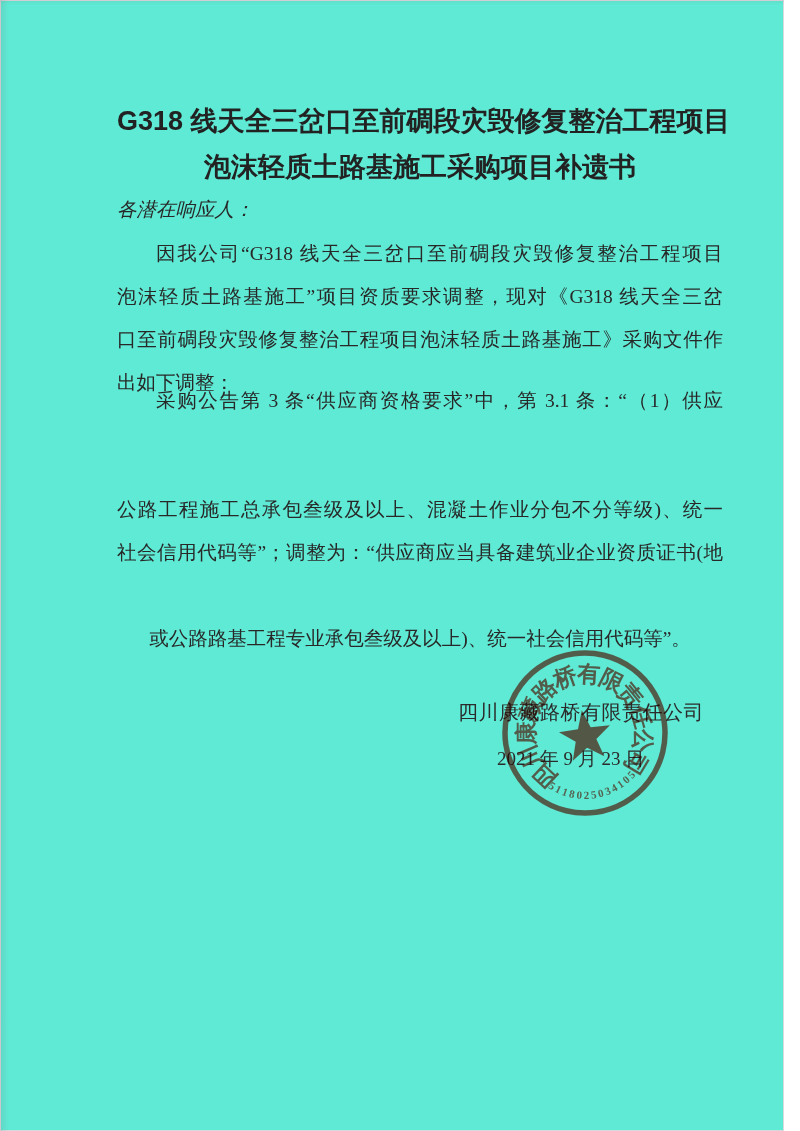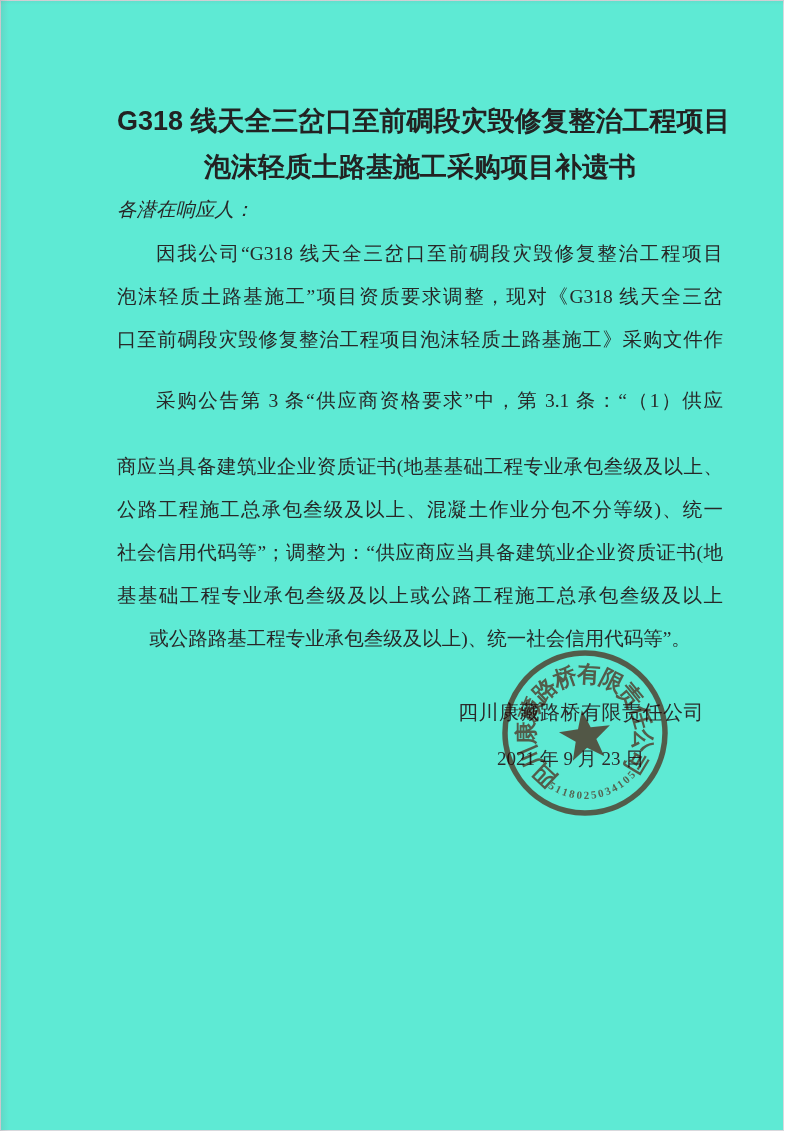--- a/index.html
+++ b/index.html
@@ -80,26 +80,25 @@
   <div class="scan-edge-top"></div>
 
   <div class="title-line t1">G318 线天全三岔口至前碉段灾毁修复整治工程项目</div>
   <div class="title-line t2">泡沫轻质土路基施工采购项目补遗书</div>
 
   <div class="body-line salutation">各潜在响应人：</div>
 
   <div class="body-line fill indent p1-0">因我公司“G318 线天全三岔口至前碉段灾毁修复整治工程项目</div>
   <div class="body-line fill p1-1">泡沫轻质土路基施工”项目资质要求调整，现对《G318 线天全三岔</div>
   <div class="body-line fill p1-2">口至前碉段灾毁修复整治工程项目泡沫轻质土路基施工》采购文件作</div>
+  <div class="body-line p1-3">出如下调整：</div>
 
   <div class="body-line fill indent p2-0">采购公告第 3 条“供应商资格要求”中，第 3.1 条：“（1）供应</div>
-  <div class="body-line fill p2-1">商应当具备建筑业企业资质证书(地基基础工程专业承包叁级及以上、</div>
   <div class="body-line fill p2-2">公路工程施工总承包叁级及以上、混凝土作业分包不分等级)、统一</div>
   <div class="body-line fill p2-3">社会信用代码等”；调整为：“供应商应当具备建筑业企业资质证书(地</div>
-  <div class="body-line fill p2-4">基基础工程专业承包叁级及以上或公路工程施工总承包叁级及以上</div>
   <div class="body-line p2-5">或公路路基工程专业承包叁级及以上)、统一社会信用代码等”。</div>
 
   <div class="company-line">四川康藏路桥有限责任公司</div>
   <div class="date-line">2021 年 9 月 23 日</div>
 
   <svg class="stamp" viewBox="-115 -115 230 230" xmlns="http://www.w3.org/2000/svg">
     <circle cx="0" cy="0" r="80" fill="none" stroke-width="5.5" stroke-opacity="0.85" stroke="#d6392b"></circle>
     <polygon transform="translate(0,4)" points="0,-27 6.4,-8.8 25.7,-8.3 10.4,3.4 15.9,21.8 0,10.9 -15.9,21.8 -10.4,3.4 -25.7,-8.3 -6.4,-8.8" fill-opacity="0.88" fill="#d6392b"></polygon>
     <g id="stamp-ring-text">
         <text transform="rotate(-129) translate(0,-51)" text-anchor="middle" font-size="23" fill="#d6392b" fill-opacity="0.85">四</text>

